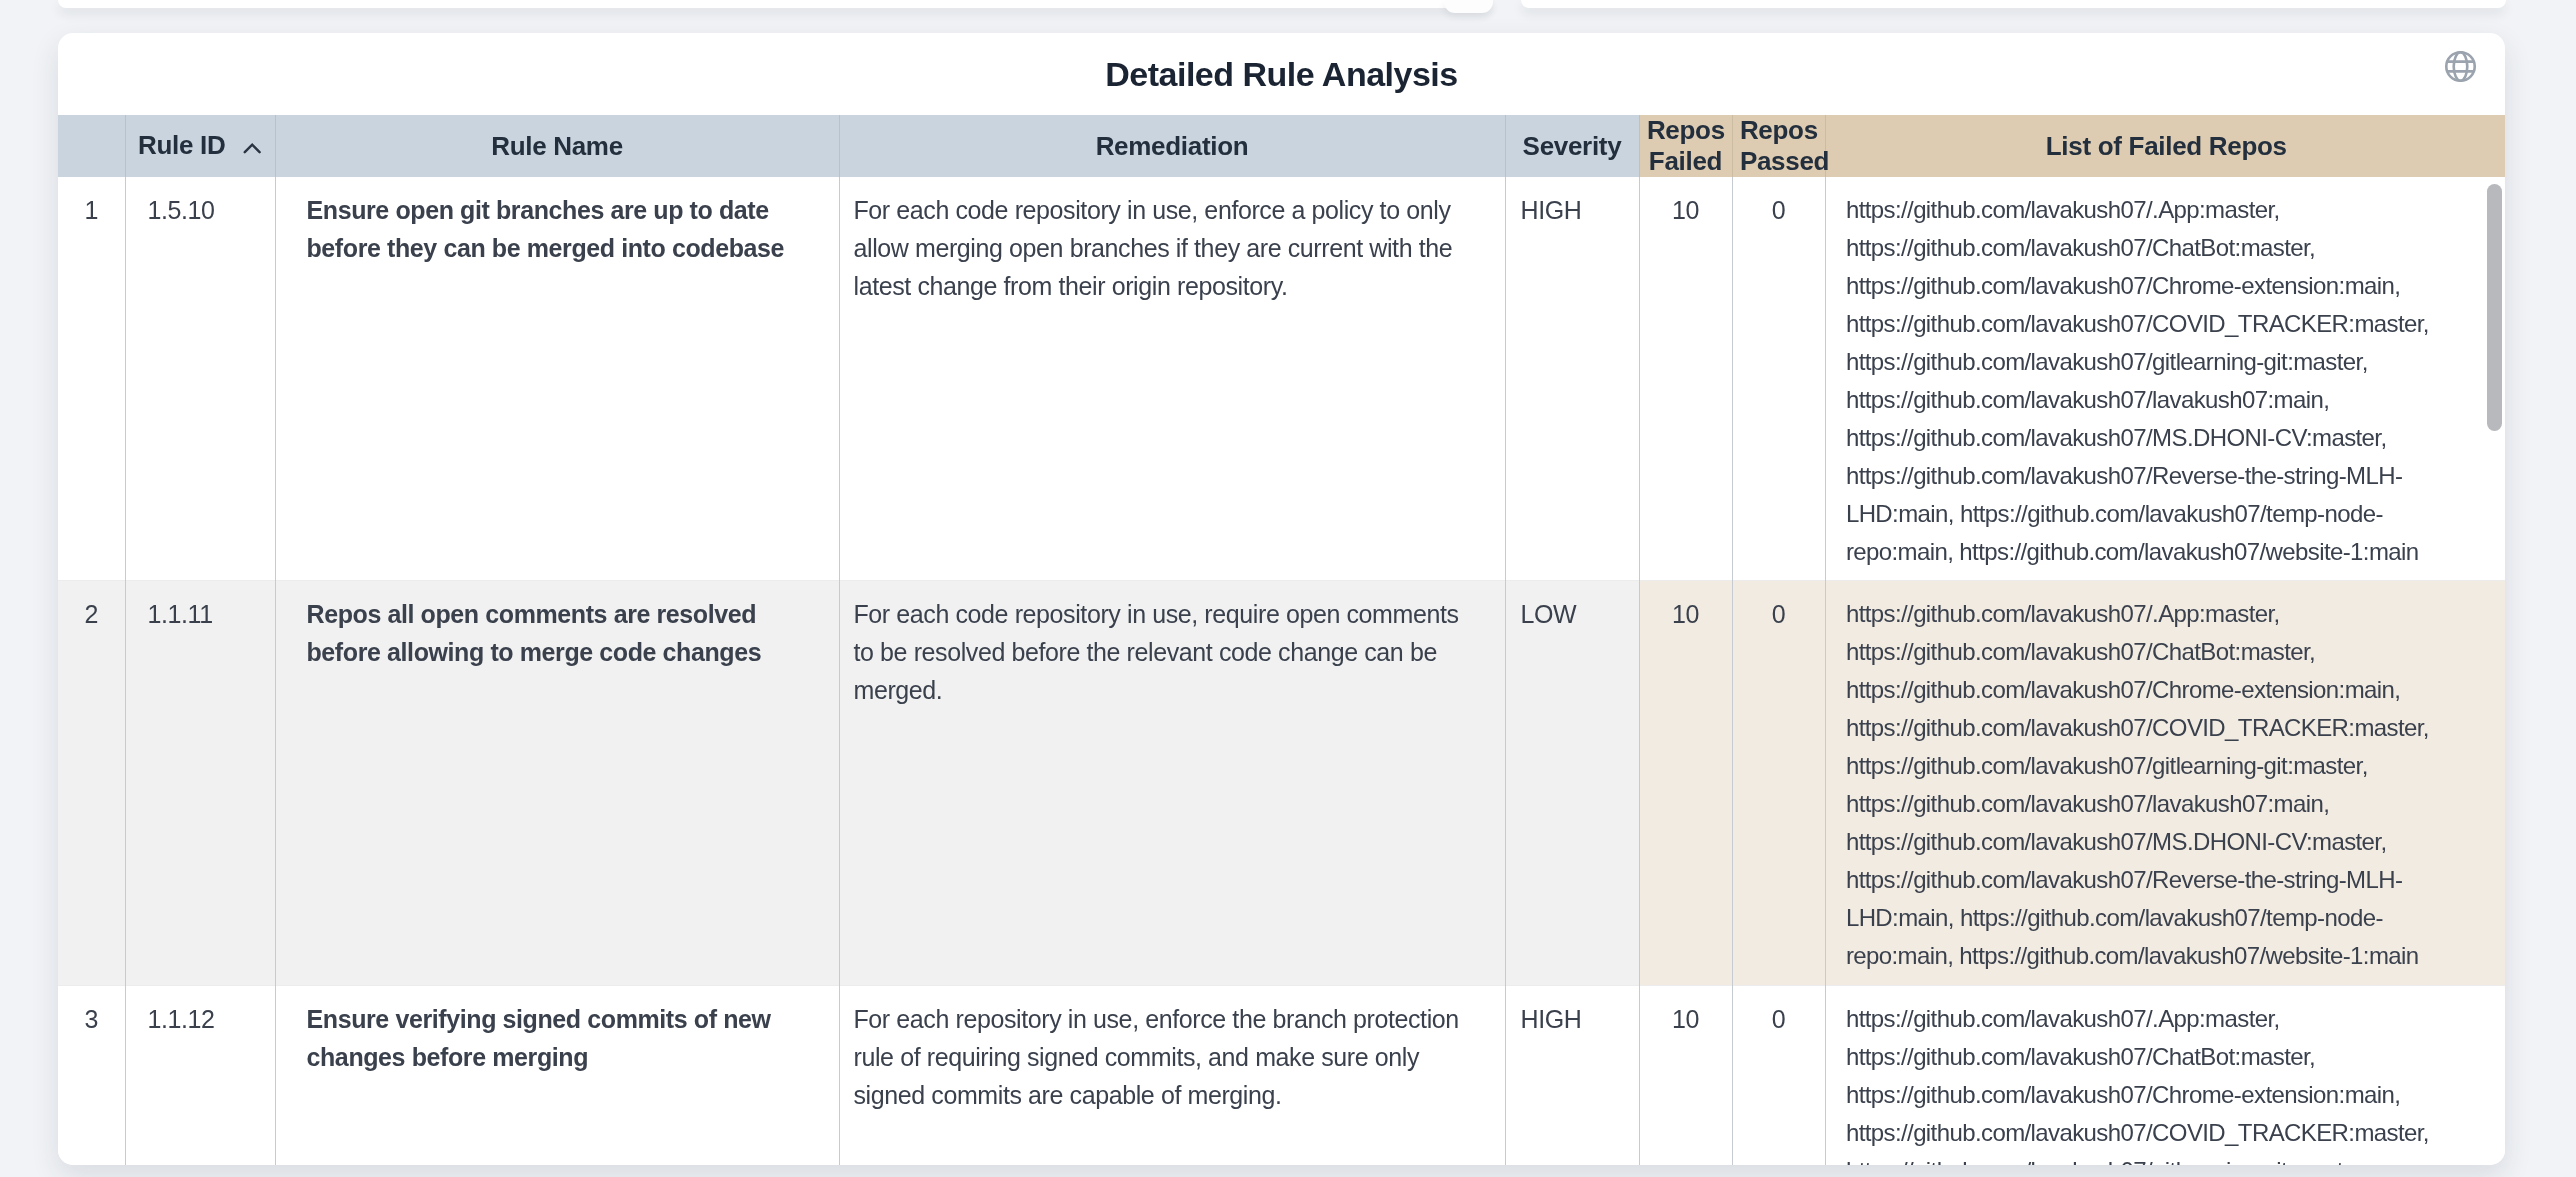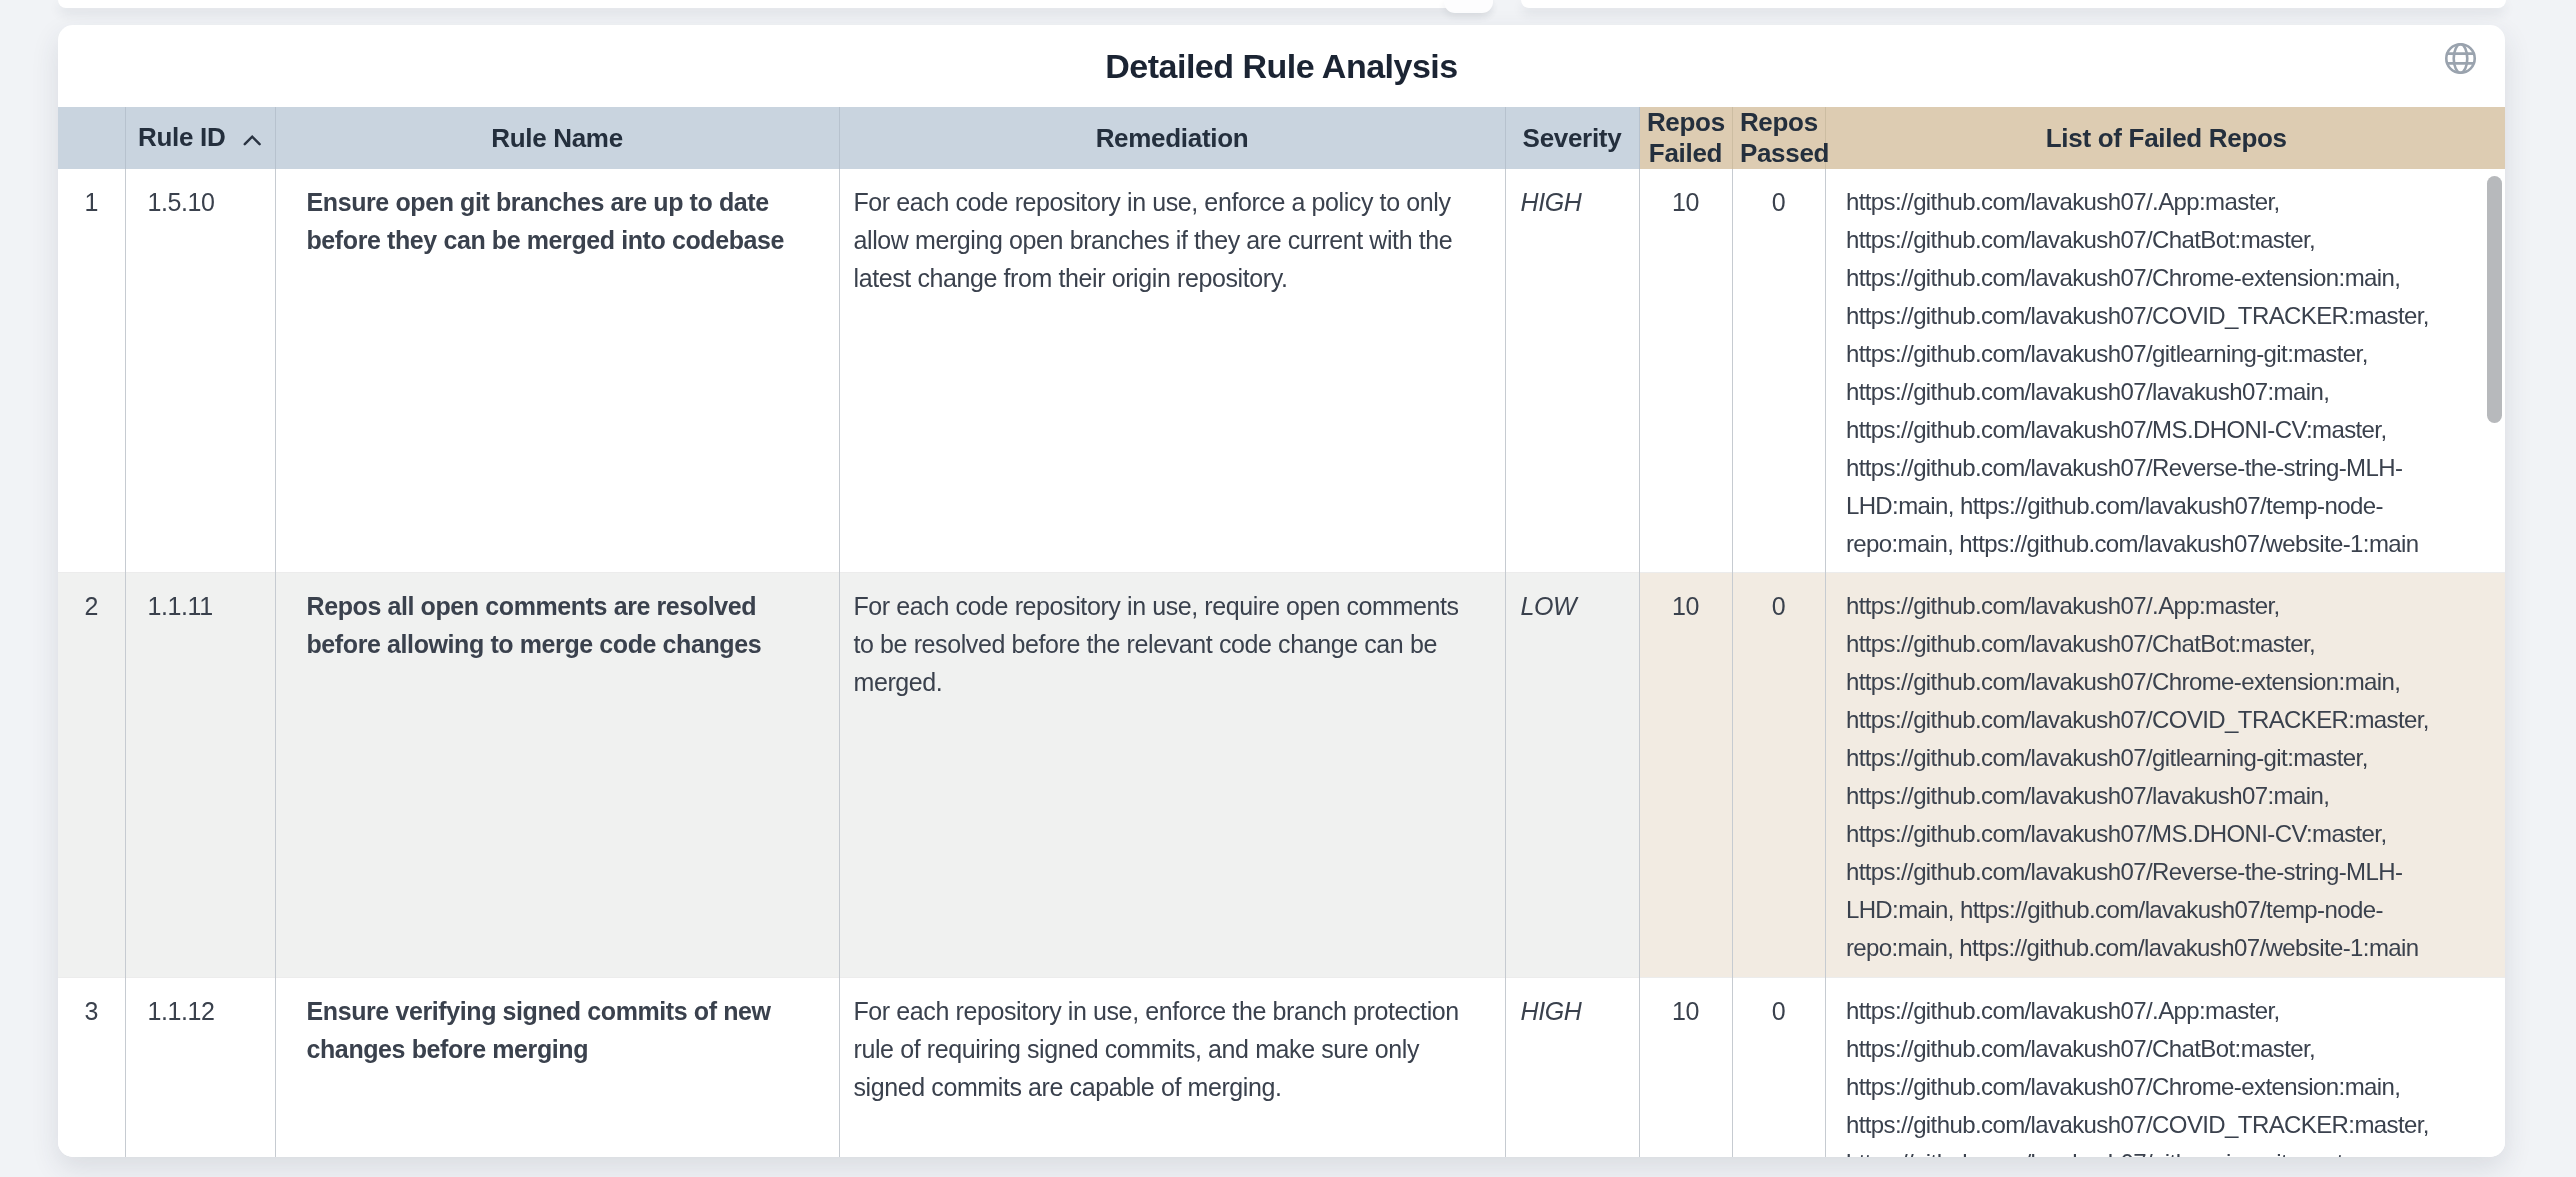--- a/index.html
+++ b/index.html
@@ -18,21 +18,21 @@
   }
   .top-strip.left  { left: 58px;  width: 1432px; }
   .top-strip.right { left: 1521px; width: 985px; }
   .top-tab {
     position: absolute; top: 0; left: 1444px; width: 49px; height: 13px;
     background: #fdfdfe; border-radius: 0 0 11px 11px;
     box-shadow: 0 3.7px 7.4px rgba(40,50,70,0.08);
   }
   
   .card {
-    position: absolute; left: 58px; top: 25px;
+    position: absolute; left: 58px; top: 33px;
     width: 2447px; height: 1132px;
     background: #ffffff;
     border-radius: 15px;
     box-shadow: 0 11px 28px rgba(40,50,70,0.12);
     overflow: hidden;
   }
   .card-header {
     position: relative; height: 82px;
     display: flex; align-items: center; justify-content: center;
   }
@@ -76,21 +76,21 @@
     overflow-wrap: break-word;
   }
   tbody td:last-child { border-right: none; margin-top: 12px; }
   tbody tr + tr td { border-top: 0.9px solid #ececec; }
   tbody tr:nth-child(even) td { background: #f0f1f0; }
   tbody tr:nth-child(even) td.hl { background: #f2ebe2; }
   td.col-index { text-align: center; padding-left: 3.7px; padding-right: 3.7px; }
   td.col-rule_id { padding-left: 22px; }
   td.col-rule_name { padding-left: 31px; padding-right: 24px; font-weight: bold; }
   td.col-remediation { padding-left: 14px; padding-right: 28px; }
-  td.col-severity { padding-left: 15px; font-style: italic; }
+  td.col-severity { padding-left: 15px; }
   td.col-repos_failed, td.col-repos_passed { text-align: center; }
   td.col-failed_repos {
     padding-left: 20.4px; padding-right: 32px;
     font-size: 24px; letter-spacing: -0.6px;
   }
   
   .scroll-thumb {
     position: absolute; top: 151px; right: 2.8px;
     width: 15px; height: 247px;
     background: #b7b9bc; border-radius: 8.3px;

